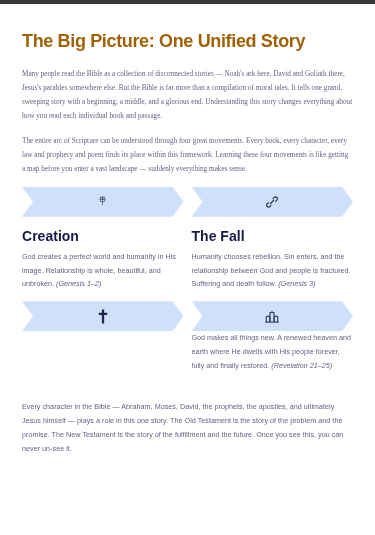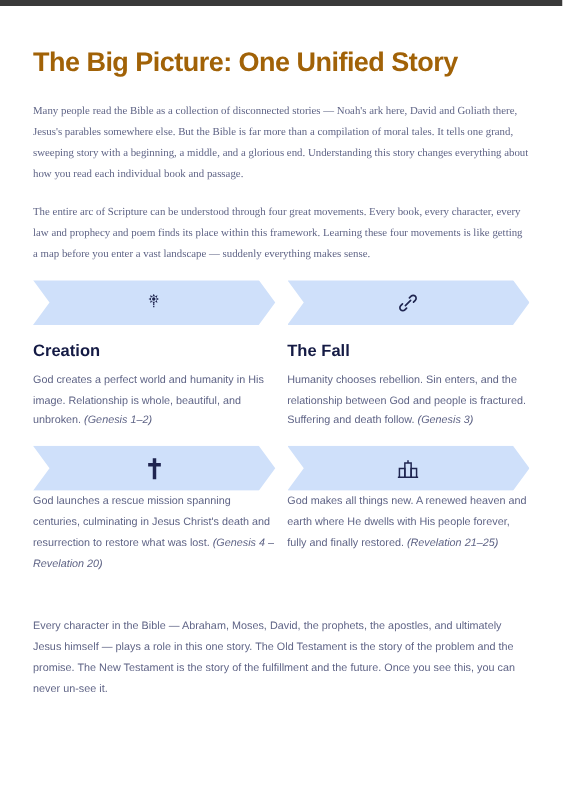--- a/index.html
+++ b/index.html
@@ -75,21 +75,21 @@
     clip-path: polygon(0 0, calc(100% - 11px) 0, 100% 50%, calc(100% - 11px) 100%, 0 100%, 11px 50%);
   }
 
   .chevron-icon {
     display: block;
     color: #1f2550;
   }
   .chevron-icon svg { display: block; }
 
   .card-title {
-    font-size: 11px;
+    font-size: 14px;
     font-weight: bold;
     color: #141a44;
     margin-top: 11px;
     margin-bottom: 6px;
     letter-spacing: 0.02px;
   }
 
   .card-body {
     font-size: 7.2px;
     line-height: 1.92;
@@ -164,23 +164,20 @@
     <div class="movement-row">
 
       <div class="movement-card">
         <div class="chevron">
           <span class="chevron-icon">
             <svg width="12" height="15" viewBox="0 0 16 22" fill="currentColor" aria-hidden="true">
               <path d="M6.3 0.8h3.4v4.6h4.5v3.3H9.7v12.5H6.3V8.7H1.8V5.4h4.5z"></path>
             </svg>
           </span>
         </div>
-        <div class="card-body">
-          <span>God launches a rescue mission spanning centuries, culminating in Jesus Christ's death and resurrection to restore what was lost. </span><span class="ref">(Genesis 4 – Revelation 20)</span>
-        </div>
       </div>
 
       <div class="movement-card">
         <div class="chevron">
           <span class="chevron-icon">
             <svg width="14" height="13" viewBox="0 0 24 22" fill="none" stroke="currentColor" stroke-width="1.7" aria-hidden="true">
               <path d="M2.2 20.4V10.6h6.2v9.8"></path>
               <path d="M15.6 20.4V10.6h6.2v9.8"></path>
               <path d="M8.4 20.4V4.4h7.2v16"></path>
               <path d="M12 1.2v3.2"></path>

